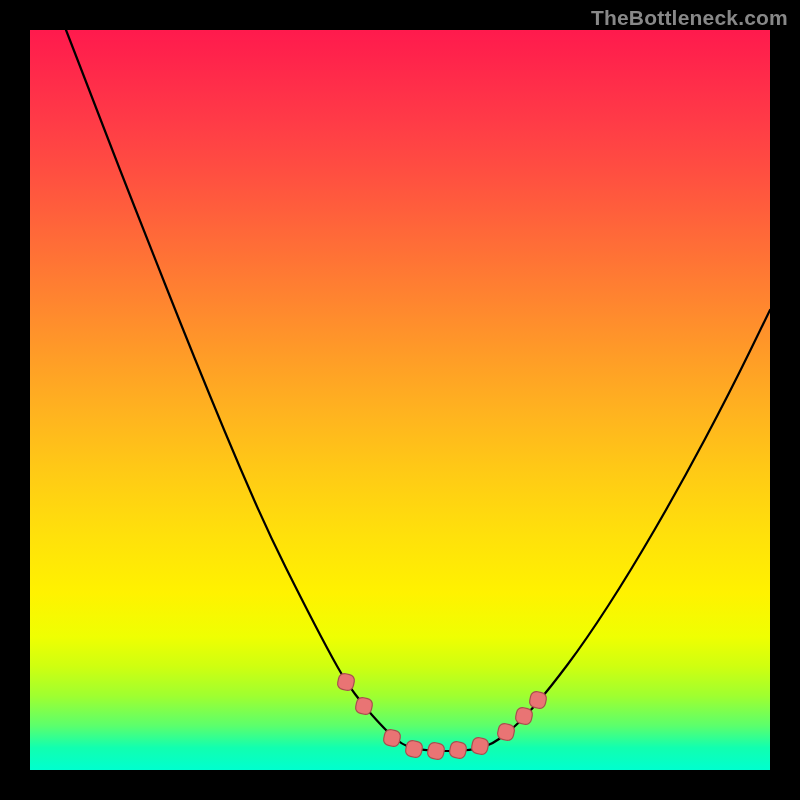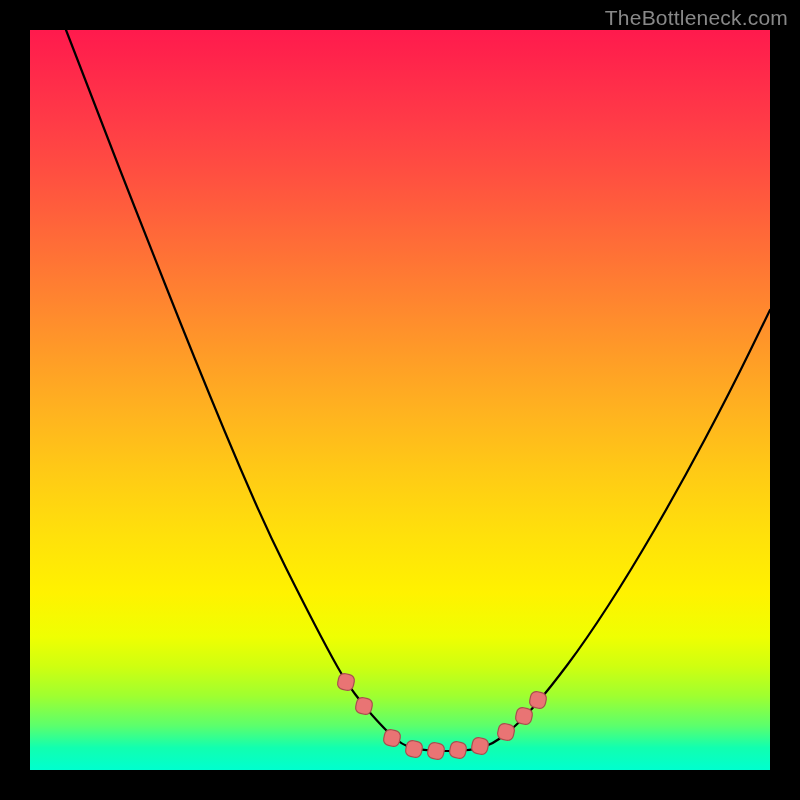--- a/index.html
+++ b/index.html
@@ -44,21 +44,21 @@
       #11ffb0 97%,
       #00ffcf 100%
     );
   }
   .watermark {
     position: absolute;
     top: 6px;
     right: 12px;
     color: #888;
     font-size: 21px;
-    font-weight: 400;
+    font-weight: 700;
     letter-spacing: 0.2px;
     user-select: none;
     z-index: 5;
   }
   svg.overlay {
     position: absolute;
     left: 0;
     top: 0;
     width: 740px;
     height: 740px;

